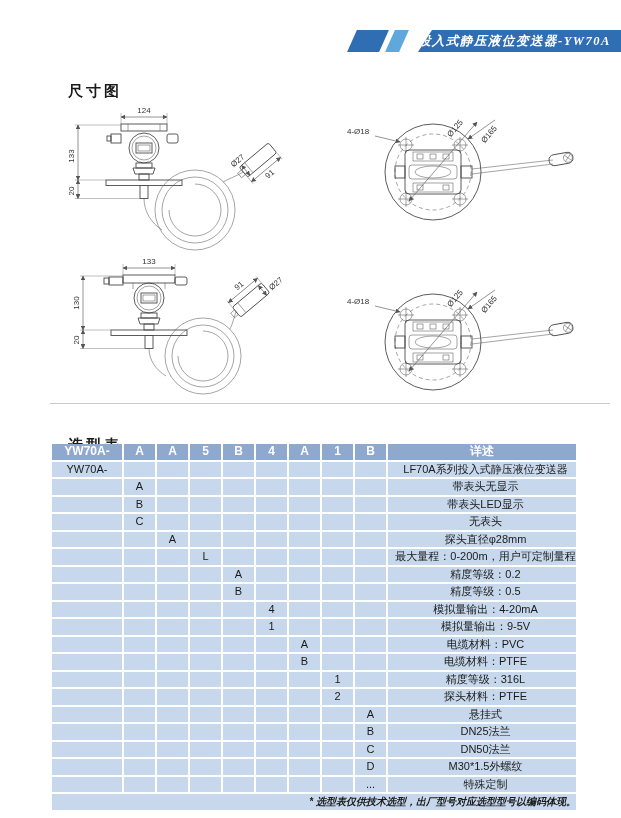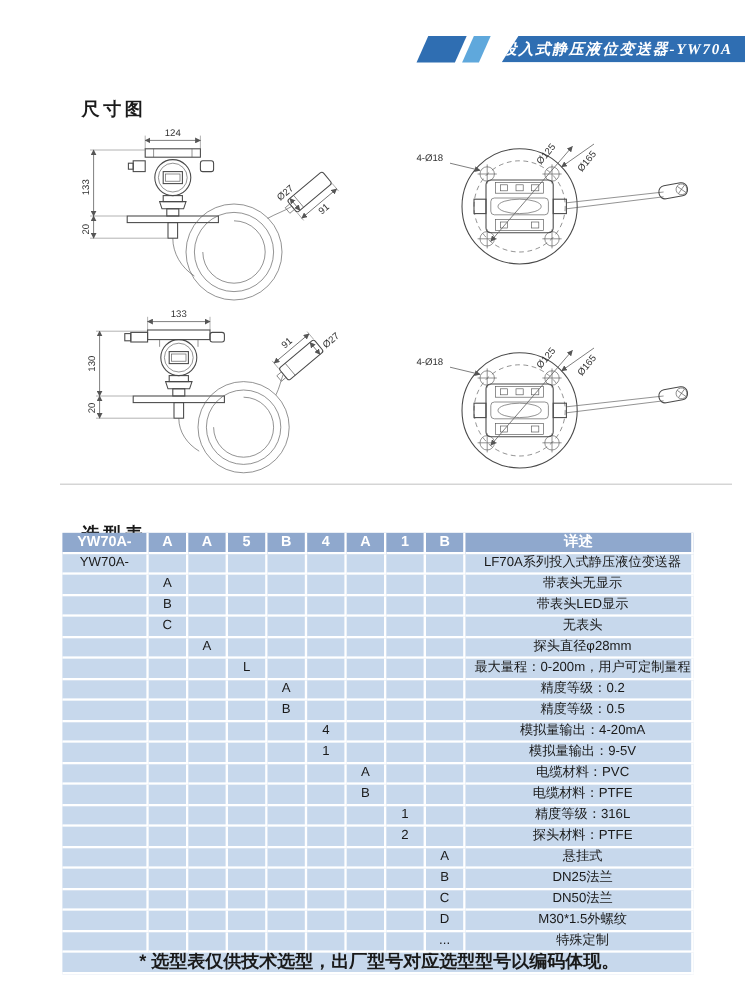--- a/index.html
+++ b/index.html
@@ -45,21 +45,21 @@
     border-right:2px solid #fff;border-bottom:2px solid #fff;
     overflow:hidden;white-space:nowrap;
   }
   .sel-table th{
     background:var(--th-bg,#8FA8CD);color:#fff;font-weight:bold;
     font-size:12px;text-align:center;
   }
   .sel-table td{background:var(--row-bg,#C7D8EC);}
   .sel-table td.code-cell{text-align:center;color:#1a1a1a;}
   .sel-table td.desc-cell{text-align:center;padding-left:7px;}
-  .sel-table td.footnote-cell{text-align:center;padding-left:4px;font-weight:bold;font-size:15px;}
+  .sel-table td.footnote-cell{text-align:right;padding-left:4px;font-weight:bold;font-size:10px;font-style:italic;}
   .sel-table th:nth-child(1){width:70px;}
   .sel-table th:nth-child(n+2):nth-child(-n+9){width:31px;}
 </style>
 </head>
 <body>
 
 <div class="stripe stripe-dark"></div>
 <div class="stripe stripe-light"></div>
 <div class="banner-main">投入式静压液位变送器-YW70A</div>
 

